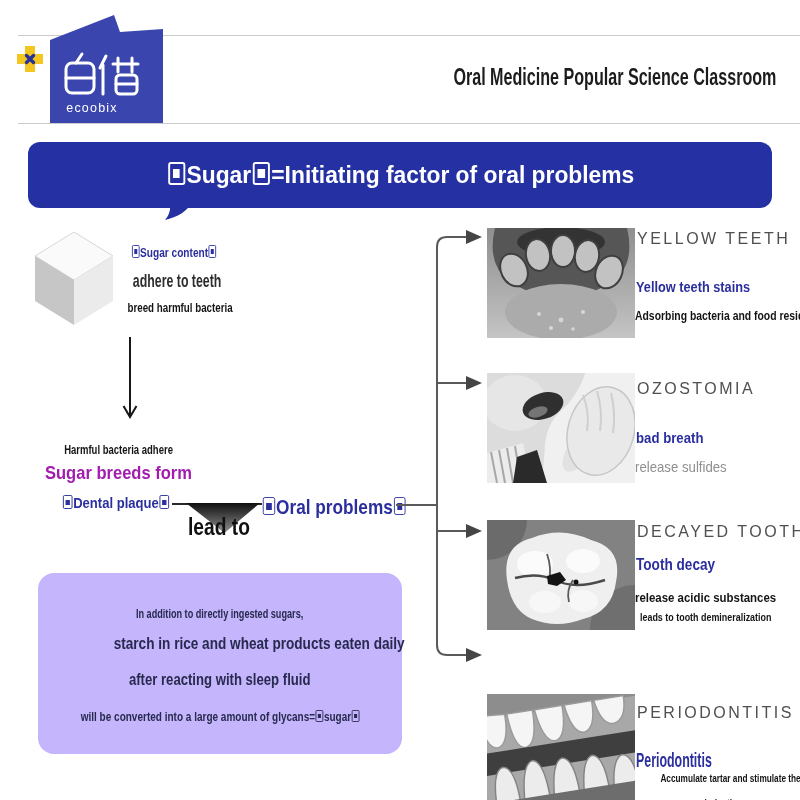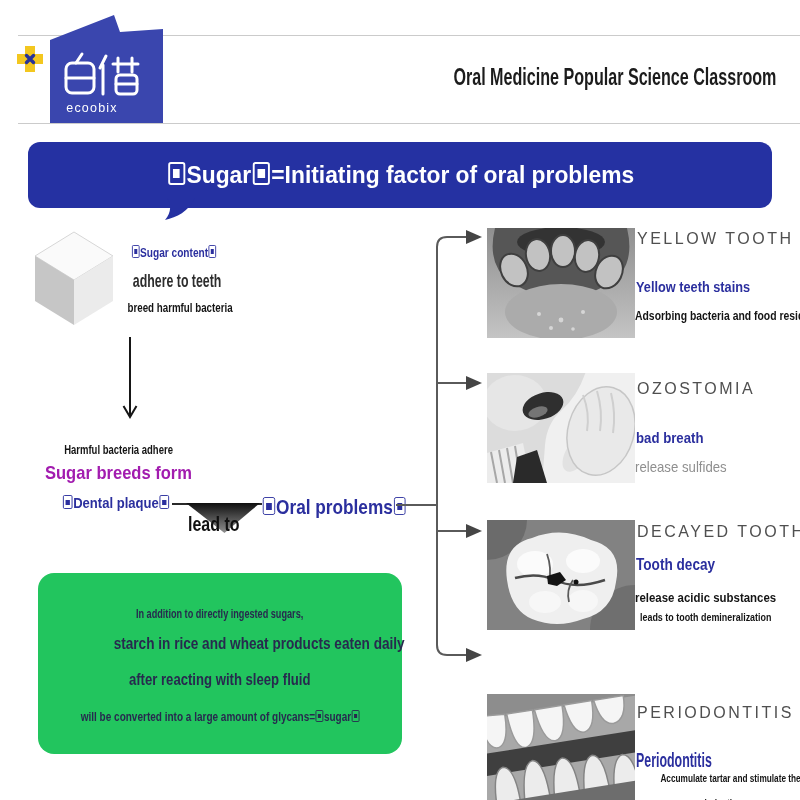--- a/index.html
+++ b/index.html
@@ -45,25 +45,25 @@
            font-size:12.5px;font-weight:bold;color:#151515;}
   .breeds{position:absolute;left:34px;top:462px;width:160px;text-align:center;
           font-size:19px;font-weight:600;color:#a21caf;}
   .plaque{position:absolute;left:36px;top:494px;width:160px;text-align:center;
           font-size:15px;font-weight:bold;color:#2b2f9e;}
 
   .lead-line{position:absolute;left:172px;top:503px;width:90px;height:2px;background:#2a2a2a;}
   .funnel{position:absolute;left:186px;top:503px;width:74px;height:30px;
           background:linear-gradient(180deg,#0f0f0f,#909090);
           clip-path:polygon(0 0,100% 0,52% 100%);}
-  .lead-to{position:absolute;left:188px;top:513px;font-size:20px;font-weight:bold;color:#101010;}
+  .lead-to{position:absolute;left:188px;top:513px;font-size:24px;font-weight:bold;color:#101010;}
   .problems-label{position:absolute;left:262px;top:495px;font-size:21px;font-weight:bold;color:#2b2f9e;}
 
   .note-box{position:absolute;left:38px;top:573px;width:364px;height:181px;
-            background:#22c55e;border-radius:16px;}
+            background:#c4b5fd;border-radius:16px;}
   .nl{position:absolute;left:0;width:100%;text-align:center;color:#272a4e;font-weight:bold;}
   .nl1{top:34px;font-size:12.5px;}
   .nl2{top:62px;font-size:16px;padding-left:39px;}
   .nl3{top:98px;font-size:16px;}
   .nl4{top:136px;font-size:13px;}
 
   .tree{position:absolute;left:390px;top:225px;width:100px;height:450px;}
 
   .pitem{position:absolute;left:487px;width:313px;height:140px;}
   .p1{top:228px;} .p2{top:373px;} .p3{top:520px;} .p4{top:694px;}
@@ -215,21 +215,21 @@
         <ellipse cx="74" cy="84" rx="56" ry="28" fill="#ababab"></ellipse>
         <g fill="#d6d6d6">
           <circle cx="52" cy="86" r="2"></circle>
             <circle cx="74" cy="92" r="2.4"></circle>
           <circle cx="96" cy="84" r="2"></circle>
             <circle cx="64" cy="100" r="2"></circle>
             <circle cx="86" cy="101" r="1.8"></circle>
         </g>
       </svg>
     </div>
-    <div class="pheading">YELLOW TOOTH</div>
+    <div class="pheading">YELLOW TEETH</div>
     <div class="psub"><span class="cx oL" style="--sx:.85">Yellow teeth stains</span></div>
     <div class="pdesc"><span class="cx oL" style="--sx:.8">Adsorbing bacteria and food residue</span></div>
   </div>
 
   <div class="pitem p2">
     <div class="photo">
       <svg width="148" height="110" viewBox="0 0 148 110">
         <rect width="148" height="110" fill="#f0f0f0"></rect>
         <path d="M-5 -5 H100 Q92 22 74 38 Q60 50 58 72 L55 112 H-5 Z" fill="#dcdcdc"></path>
         <ellipse cx="28" cy="30" rx="32" ry="28" fill="#e6e6e6"></ellipse>

